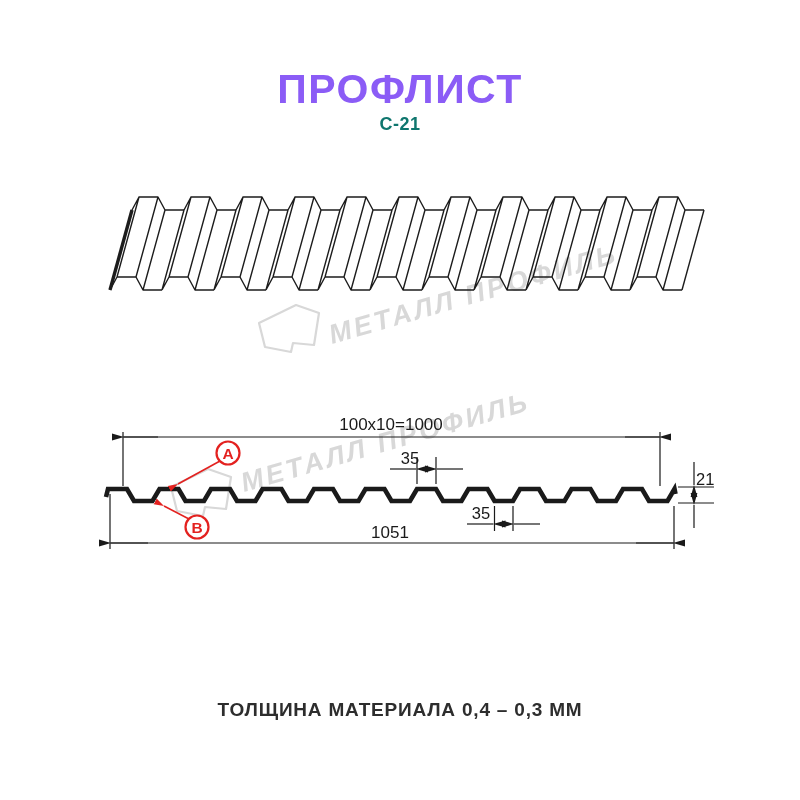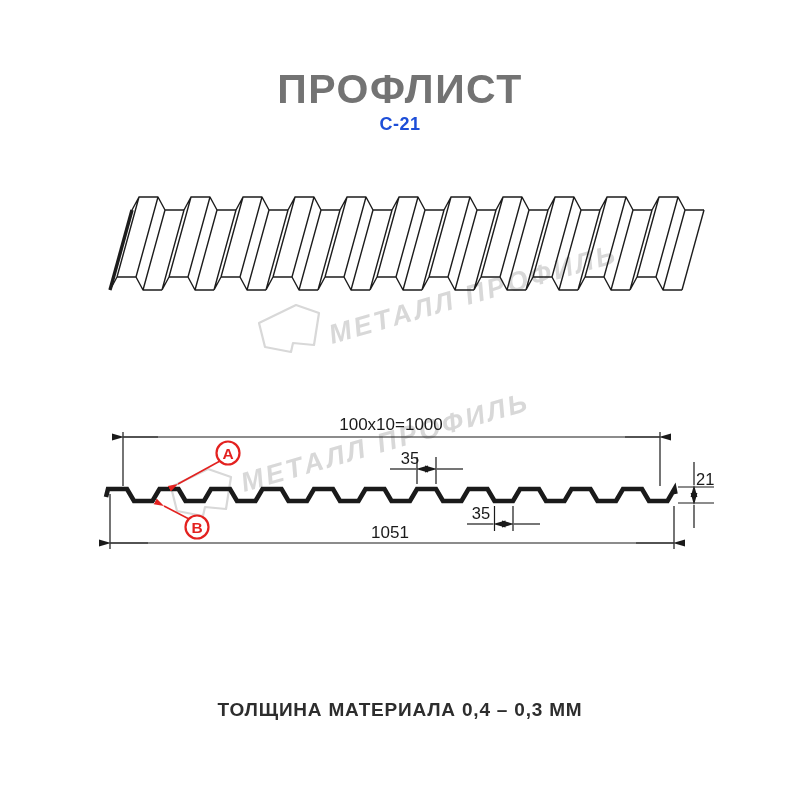--- a/index.html
+++ b/index.html
@@ -1,22 +1,22 @@
 <!DOCTYPE html>
 <html><head>
 <meta charset="utf-8">
 <style>
   html,body{margin:0;padding:0;}
   body{
     width:800px;height:800px;background:#ffffff;position:relative;overflow:hidden;
     font-family:"Liberation Sans", sans-serif;color:#141414;
   }
   .center-text{position:absolute;left:0;right:0;text-align:center;}
-  .title{top:66px;font-size:41px;font-weight:bold;letter-spacing:1.5px;color:#737373;}
-  .subtitle{top:114px;font-size:18px;font-weight:bold;letter-spacing:0.5px;color:#1d4ed8;}
+  .title{top:66px;font-size:41px;font-weight:bold;letter-spacing:1.5px;color:#8b5cf6;}
+  .subtitle{top:114px;font-size:18px;font-weight:bold;letter-spacing:0.5px;color:#0f766e;}
   .note{top:699px;font-size:19px;font-weight:bold;letter-spacing:0.8px;color:#2d2d2d;}
   svg.drawing{position:absolute;left:0;top:0;}
   .dim-text{font-size:17px;fill:#1a1a1a;}
   .dim-text-sm{font-size:16.5px;fill:#1a1a1a;}
   .wm-text{font-size:27px;font-weight:bold;font-style:italic;letter-spacing:3px;fill:#d8d8d8;}
   .callout-letter{font-size:15.5px;fill:#e3211f;font-weight:bold;}
 </style>
 </head>
 <body>
 

